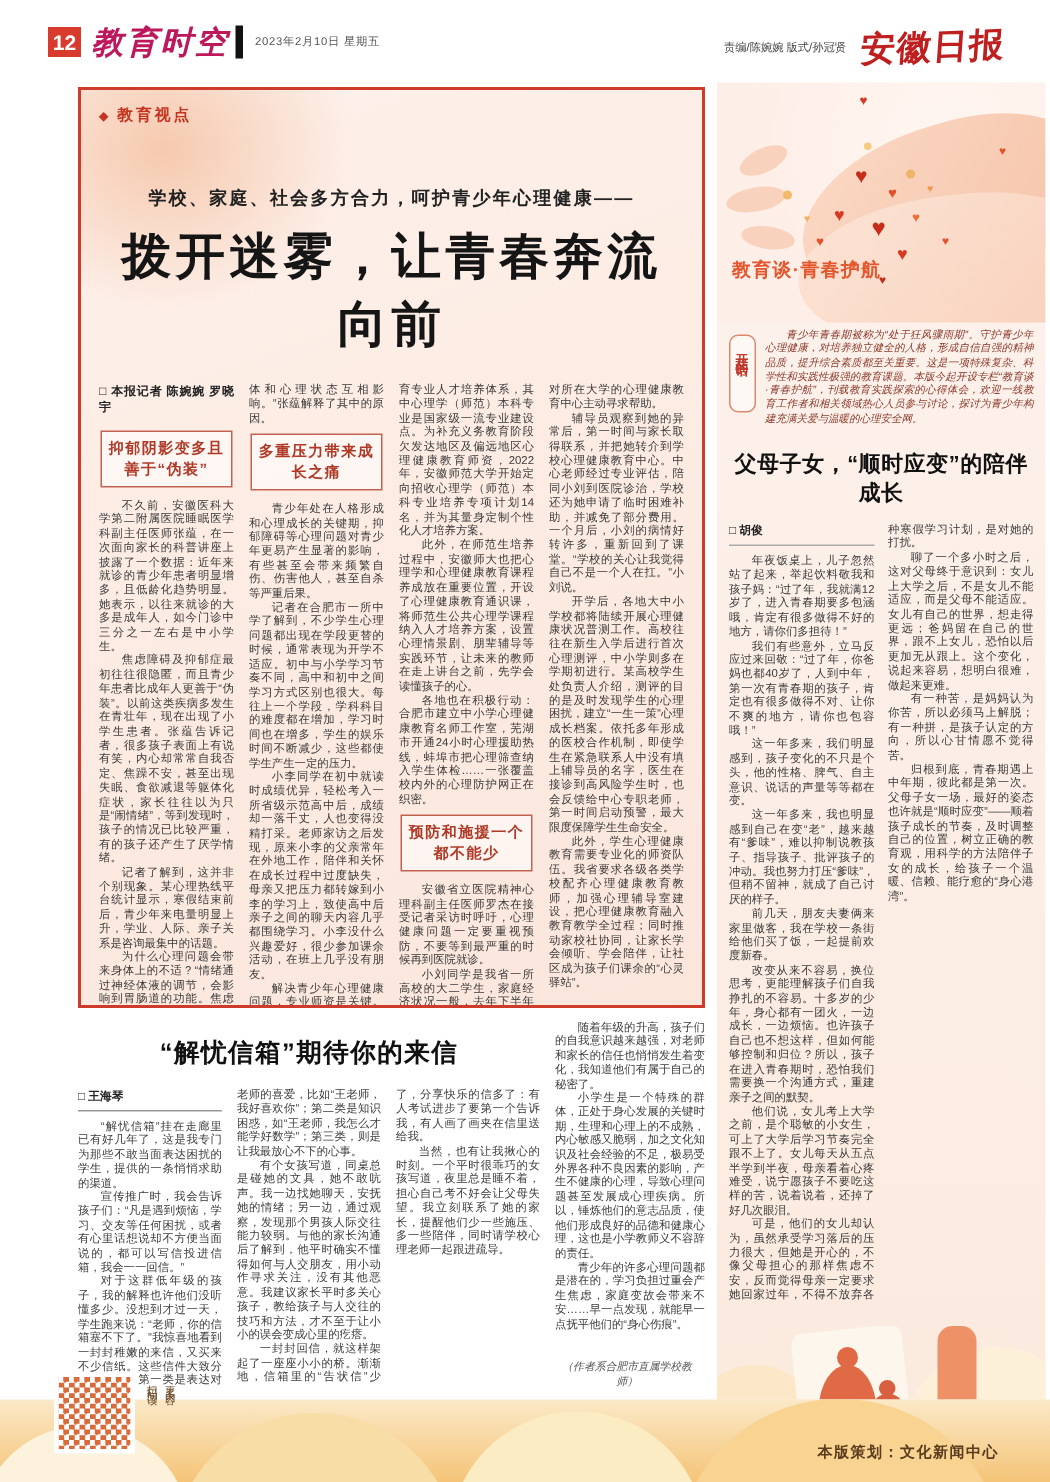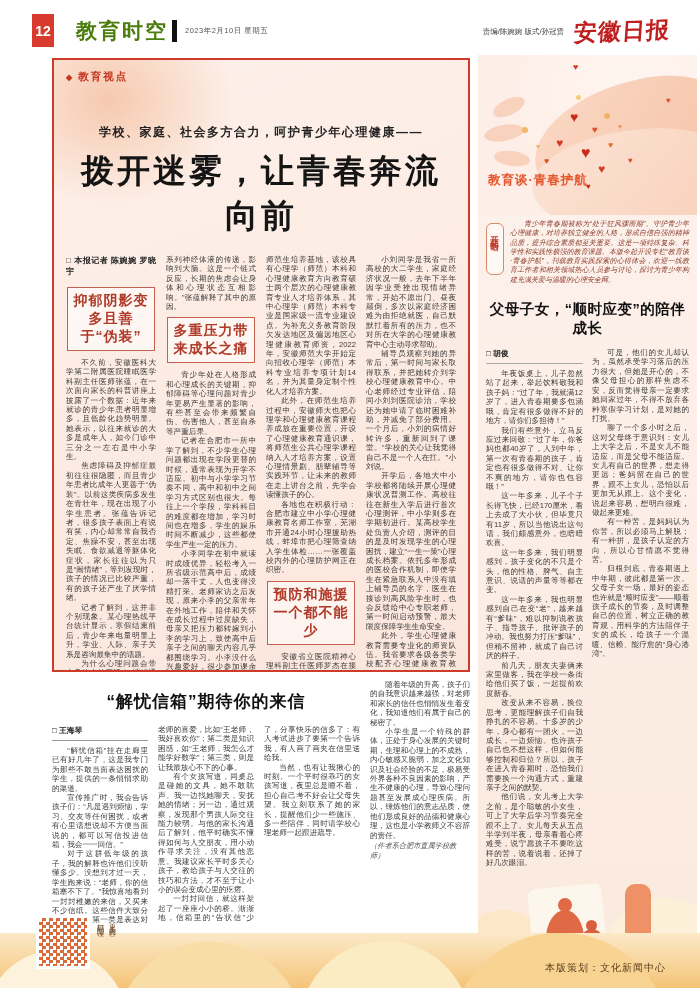--- a/index.html
+++ b/index.html
@@ -2,40 +2,40 @@
 <html><head>
 <meta charset="utf-8">
 <style>
   * { margin:0; padding:0; box-sizing:border-box; }
   html,body { width:700px; height:988px; background:#ffffff; font-family:"Liberation Sans", sans-serif; overflow:hidden; position:relative; }
   body { color:#333; }
 
   
   .page-header { position:absolute; top:14px; left:32px; right:30px; height:32px; }
   .hdr-left { position:absolute; left:0; top:0; display:flex; align-items:center; }
-  .page-num { width:22px; height:33px; background:#d93a2e; color:#fff; font-weight:bold; font-size:14px; display:flex; align-items:center; justify-content:center; }
-  .section-title { font-size:21px; font-weight:900; color:#4d7c0f; letter-spacing:2px; margin-left:22px; }
+  .page-num { width:22px; height:20px; background:#d93a2e; color:#fff; font-weight:bold; font-size:14px; display:flex; align-items:center; justify-content:center; }
+  .section-title { font-size:21px; font-weight:900; color:#be185d; letter-spacing:2px; margin-left:7px;font-style:italic; }
   .title-bar { width:5px; height:22px; background:#111; margin:0 8px 0 4px; }
   .hdr-date { font-size:7.5px; color:#555; letter-spacing:0.5px; }
   .hdr-right { position:absolute; right:0; top:2px; display:flex; align-items:center; gap:10px; }
   .editors { font-size:7.5px; color:#444; }
   .masthead { font-family:"Liberation Serif", serif; font-size:23px; font-weight:900; color:#bf1f1f; letter-spacing:1px; transform:skewX(-6deg) rotate(-2deg); }
 
   
   .feature-box { position:absolute; top:58px; left:52px; width:418px; height:614px; border:2px solid #cf3b2a; background:linear-gradient(160deg,#fdf0ea 0%, #fcebe2 55%, #fbe6dc 100%); overflow:hidden; padding:10px 12px; }
   .feature-box::before { content:""; position:absolute; top:-20px; left:-15px; width:200px; height:170px; background:radial-gradient(ellipse at 35% 35%, #f6c9ae 0%, rgba(246,201,174,0) 68%); }
   .feature-label { position:relative; font-size:10.5px; font-weight:bold; color:#c53522; letter-spacing:2px; display:flex; align-items:center; gap:4px; }
   .label-dot { color:#c53522; font-size:8px; }
   .kicker { position:relative; text-align:center; font-size:12px; color:#222; letter-spacing:1.5px; margin-top:40px; font-weight:bold; }
   .headline { position:relative; text-align:center; font-size:33px; font-weight:900; color:#151515; letter-spacing:3px; margin-top:8px; }
   .feature-body { position:relative; margin-top:16px; height:466px; column-count:4; column-gap:10px; column-fill:auto; overflow:hidden; text-align:justify; }
   .para { font-size:7.6px; line-height:9.4px; color:#3a3a3a; text-indent:2em; }
-  .subhead { break-inside:avoid; border:1px solid #c4604f; background:rgba(255,255,255,0.55); color:#b03a28; font-weight:bold; font-size:14px; text-align:center; padding:4px 2px; margin:6px 1px 7px 1px; letter-spacing:1px; }
+  .subhead { break-inside:avoid; border:1px solid #c4604f; background:rgba(255,255,255,0.55); color:#b03a28; font-weight:bold; font-size:10px; text-align:center; padding:4px 2px; margin:6px 1px 7px 1px; letter-spacing:1px; }
   .flow-byline { font-size:8px; color:#222; font-weight:bold; padding-bottom:4px; margin-bottom:5px; }
-  .author-note { font-size:7.2px; font-style:italic; color:#555; text-align:left; margin-top:1px; padding-right:4px; }
+  .author-note { font-size:7.2px; font-style:italic; color:#555; text-align:center; margin-top:19px; padding-right:4px; }
 
   
   .letters { position:absolute; top:676px; left:52px; width:418px; height:256px; display:flex; gap:10px; overflow:hidden; }
   .letters-main { width:308px; }
   .letters-title { text-align:center; font-size:17px; font-weight:900; color:#111; letter-spacing:1px; margin:14px 0 12px 0; }
   .letters-body { height:204px; column-count:3; column-gap:10px; column-fill:auto; overflow:hidden; text-align:justify; }
   .letters-side { width:100px; height:100%; overflow:hidden; text-align:justify; padding-top:4px; }
   .letters .flow-byline { border-bottom:1px solid #999; font-size:7.8px; }
 
   
@@ -75,21 +75,21 @@
       radial-gradient(circle at 30% 190%, #f9dda6 0 95px, rgba(0,0,0,0) 96px),
       radial-gradient(circle at 55% 170%, #fcecc4 0 85px, rgba(0,0,0,0) 86px),
       radial-gradient(circle at 80% 200%, #f8d391 0 110px, rgba(0,0,0,0) 111px),
       linear-gradient(180deg,#fbe9c8 0%, #f5c478 100%); }
   .qr-block { position:absolute; left:36px; top:-18px; display:flex; gap:5px; }
   .qr-code { width:54px; height:54px; border:3px solid #fff; background:
       repeating-conic-gradient(#d96a3a 0% 25%, #fff 0% 50%);
       background-size:7px 7px; }
   .qr-captions { display:flex; gap:2px; padding-top:3px; }
   .qr-caption { writing-mode:vertical-rl; font-size:7px; color:#6b4a28; letter-spacing:2px; }
-  .plan-note { position:absolute; right:34px; top:28px; font-size:10px; font-weight:normal; color:#5a3d1e; letter-spacing:1px; }
+  .plan-note { position:absolute; right:34px; top:28px; font-size:10px; font-weight:bold; color:#5a3d1e; letter-spacing:1px; }
 </style>
 </head>
 <body>
 
 <header class="page-header">
   <div class="hdr-left">
     <div class="page-num">12</div>
     <div class="section-title">教育时空</div>
     <div class="title-bar"></div>
     <div class="hdr-date">2023年2月10日 星期五</div>
@@ -139,20 +139,21 @@
         <div class="para">宣传推广时，我会告诉孩子们：“凡是遇到烦恼，学习、交友等任何困扰，或者有心里话想说却不方便当面说的，都可以写信投进信箱，我会一一回信。”</div>
         <div class="para">对于这群低年级的孩子，我的解释也许他们没听懂多少。没想到才过一天，学生跑来说：“老师，你的信箱塞不下了。”我惊喜地看到一封封稚嫩的来信，又买来不少信纸。这些信件大致分成几大类：第一类是表达对老师的喜爱，比如“王老师，我好喜欢你”；第二类是知识困惑，如“王老师，我怎么才能学好数学”；第三类，则是让我最放心不下的心事。</div>
         <div class="para">有个女孩写道，同桌总是碰她的文具，她不敢吭声。我一边找她聊天，安抚她的情绪；另一边，通过观察，发现那个男孩人际交往能力较弱。与他的家长沟通后了解到，他平时确实不懂得如何与人交朋友，用小动作寻求关注，没有其他恶意。我建议家长平时多关心孩子，教给孩子与人交往的技巧和方法，才不至于让小小的误会变成心里的疙瘩。</div>
         <div class="para">一封封回信，就这样架起了一座座小小的桥。渐渐地，信箱里的“告状信”少了，分享快乐的信多了：有人考试进步了要第一个告诉我，有人画了画夹在信里送给我。</div>
         <div class="para">当然，也有让我揪心的时刻。一个平时很乖巧的女孩写道，夜里总是睡不着，担心自己考不好会让父母失望。我立刻联系了她的家长，提醒他们少一些施压、多一些陪伴，同时请学校心理老师一起跟进疏导。</div>
       </div>
   </div>
   <div class="letters-side">
       <div class="para">随着年级的升高，孩子们的自我意识越来越强，对老师和家长的信任也悄悄发生着变化，我知道他们有属于自己的秘密了。</div>
       <div class="para">小学生是一个特殊的群体，正处于身心发展的关键时期，生理和心理上的不成熟，内心敏感又脆弱，加之文化知识及社会经验的不足，极易受外界各种不良因素的影响，产生不健康的心理，导致心理问题甚至发展成心理疾病。所以，锤炼他们的意志品质，使他们形成良好的品德和健康心理，这也是小学教师义不容辞的责任。</div>
+      <div class="para">青少年的许多心理问题都是潜在的，学习负担过重会产生焦虑，家庭变故会带来不安……早一点发现，就能早一点抚平他们的“身心伤痕”。</div>
       <div class="author-note">（作者系合肥市直属学校教师）</div>
     </div>
 </article>
 
 <aside class="right-region">
   <div class="hands-illustration">
     <div class="hand hand1"></div>
     <div class="hand hand2"></div>
     <div class="finger f1"></div>
     <div class="finger f2"></div>
@@ -182,21 +183,20 @@
     <div class="intro-tab">开栏的话</div>
     <div class="intro-text">青少年青春期被称为“处于狂风骤雨期”。守护青少年心理健康，对培养独立健全的人格，形成自信自强的精神品质，提升综合素质都至关重要。这是一项特殊复杂、科学性和实践性极强的教育课题。本版今起开设专栏“教育谈·青春护航”，刊载教育实践探索的心得体会，欢迎一线教育工作者和相关领域热心人员参与讨论，探讨为青少年构建充满关爱与温暖的心理安全网。</div>
   </div>
 
   <div class="sidebar-article">
     <h2 class="sidebar-title">父母子女，“顺时应变”的陪伴成长</h2>
     <div class="sidebar-body">
         <div class="flow-byline">□ 胡俊</div>
         <div class="para">年夜饭桌上，儿子忽然站了起来，举起饮料敬我和孩子妈：“过了年，我就满12岁了，进入青春期要多包涵哦，肯定有很多做得不好的地方，请你们多担待！”</div>
         <div class="para">我们有些意外，立马反应过来回敬：“过了年，你爸妈也都40岁了，人到中年，第一次有青春期的孩子，肯定也有很多做得不对、让你不爽的地方，请你也包容哦！”</div>
-        <div class="para">这一年多来，儿子个子长得飞快，已经170厘米，看上去成了大小伙，但毕竟只有11岁，所以当他说出这句话，我们颇感意外，也暗暗欢喜。</div>
         <div class="para">这一年多来，我们明显感到，孩子变化的不只是个头，他的性格、脾气、自主意识、说话的声量等等都在变。</div>
         <div class="para">这一年多来，我也明显感到自己在变“老”，越来越有“爹味”，难以抑制说教孩子、指导孩子、批评孩子的冲动。我也努力打压“爹味”，但稍不留神，就成了自己讨厌的样子。</div>
         <div class="para">前几天，朋友夫妻俩来家里做客，我在学校一条街给他们买了饭，一起提前欢度新春。</div>
         <div class="para">改变从来不容易，换位思考，更能理解孩子们自我挣扎的不容易。十多岁的少年，身心都有一团火，一边成长，一边烦恼。也许孩子自己也不想这样，但如何能够控制和归位？所以，孩子在进入青春期时，恐怕我们需要换一个沟通方式，重建亲子之间的默契。</div>
         <div class="para">他们说，女儿考上大学之前，是个聪敏的小女生，可上了大学后学习节奏完全跟不上了。女儿每天从五点半学到半夜，母亲看着心疼难受，说宁愿孩子不要吃这样的苦，说着说着，还掉了好几次眼泪。</div>
         <div class="para">可是，他们的女儿却认为，虽然承受学习落后的压力很大，但她是开心的，不像父母担心的那样焦虑不安，反而觉得母亲一定要求她回家过年，不得不放弃各种寒假学习计划，是对她的打扰。</div>
         <div class="para">聊了一个多小时之后，这对父母终于意识到：女儿上大学之后，不是女儿不能适应，而是父母不能适应。女儿有自己的世界，想走得更远；爸妈留在自己的世界，跟不上女儿，恐怕以后更加无从跟上。这个变化，说起来容易，想明白很难，做起来更难。</div>
         <div class="para">有一种苦，是妈妈认为你苦，所以必须马上解脱；有一种拼，是孩子认定的方向，所以心甘情愿不觉得苦。</div>
         <div class="para">归根到底，青春期遇上中年期，彼此都是第一次。父母子女一场，最好的姿态也许就是“顺时应变”——顺着孩子成长的节奏，及时调整自己的位置，树立正确的教育观，用科学的方法陪伴子女的成长，给孩子一个温暖、信赖、能疗愈的“身心港湾”。</div>
       </div>

